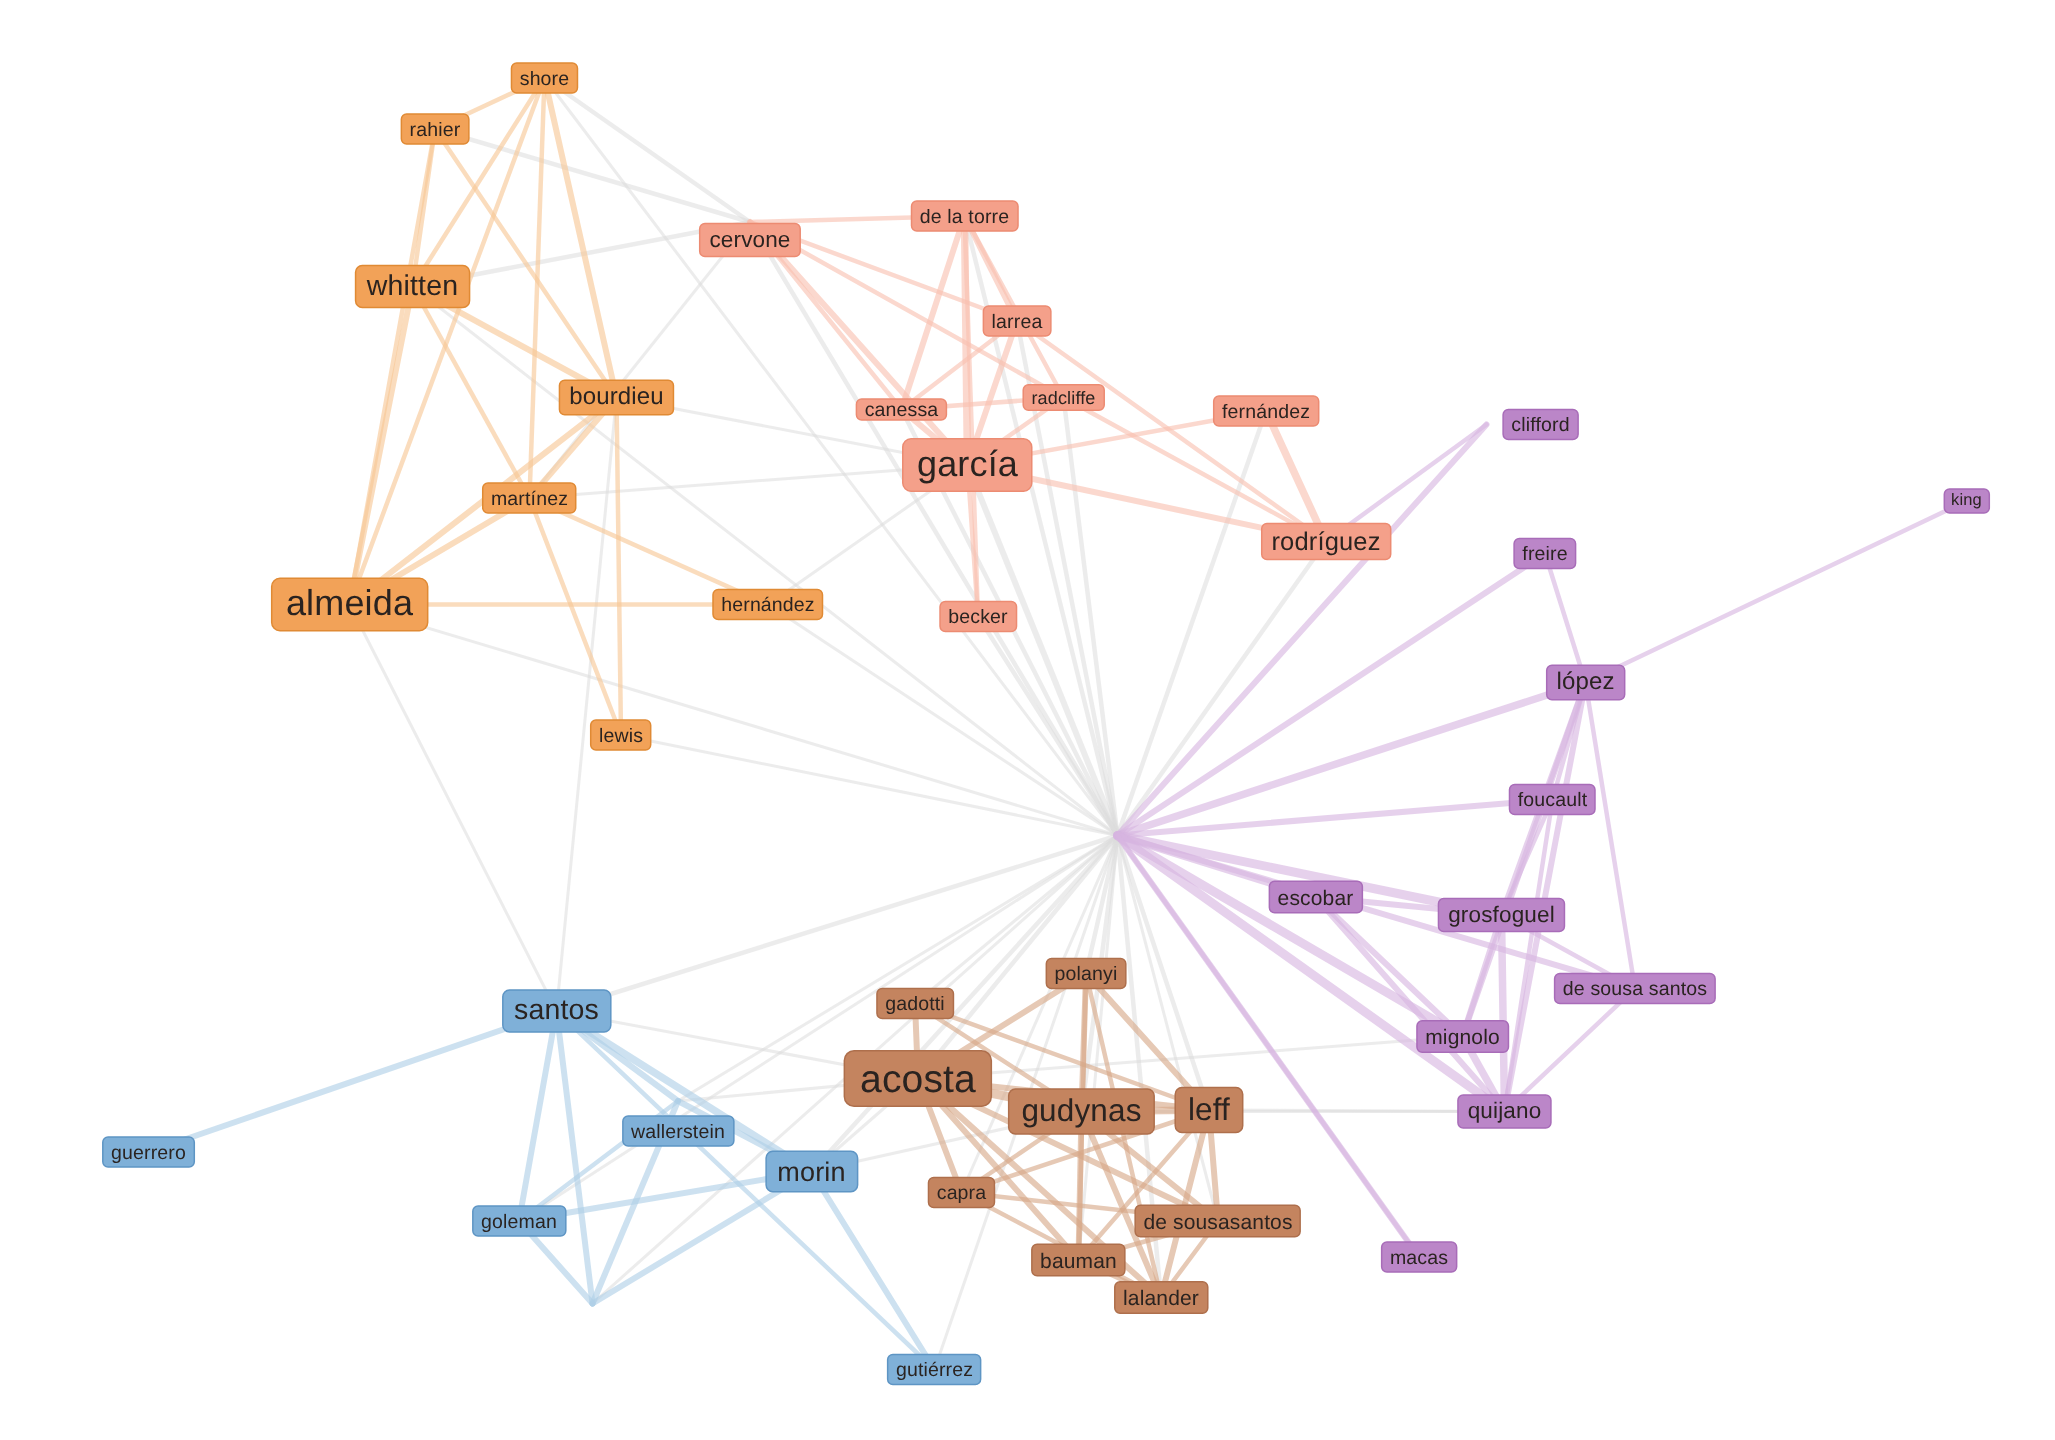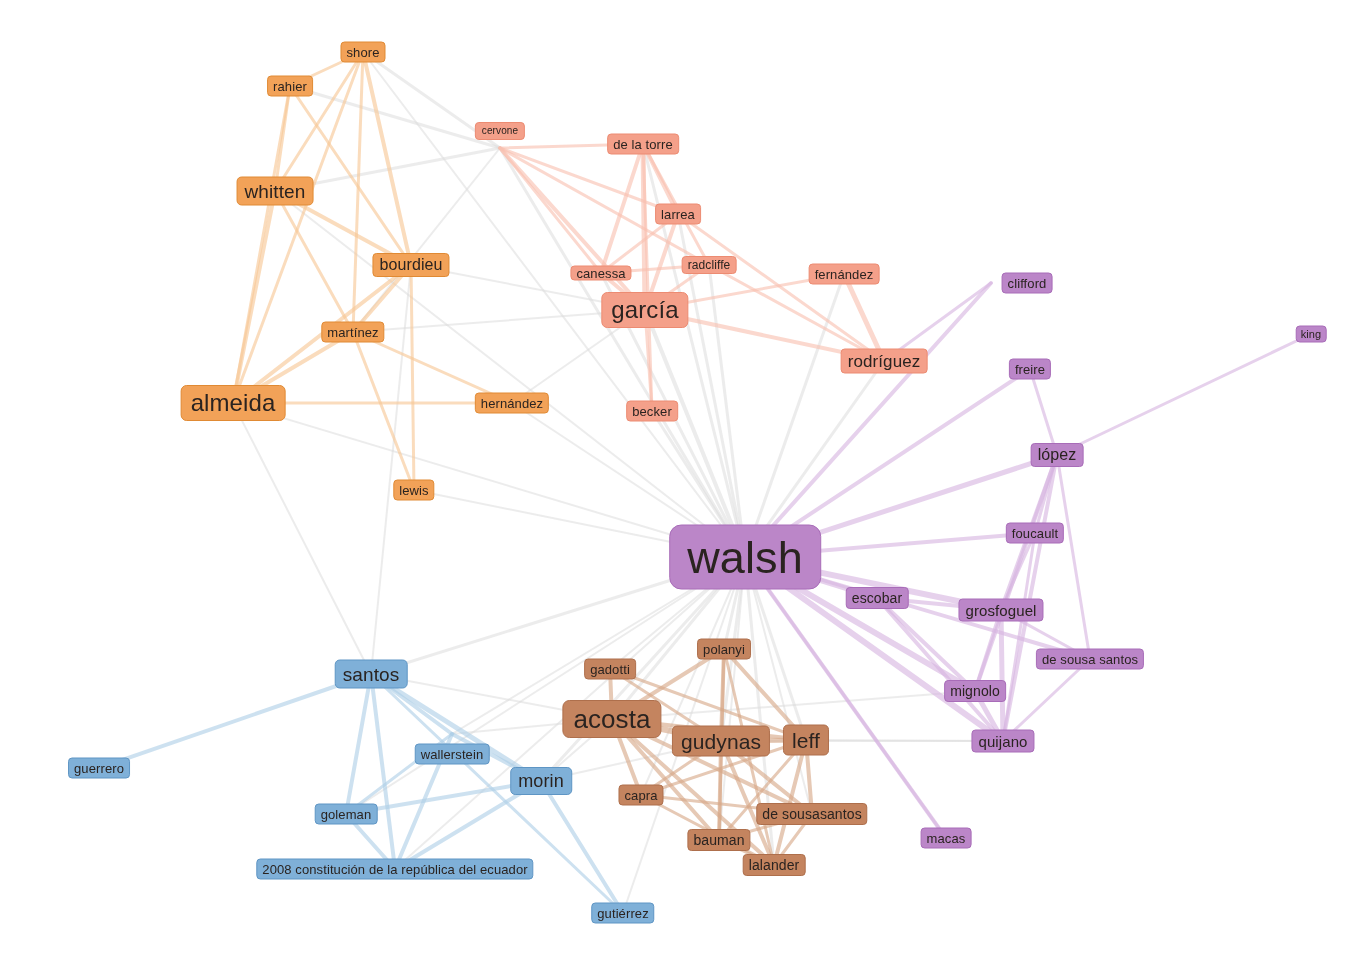--- a/index.html
+++ b/index.html
@@ -207,51 +207,49 @@
     </svg>
   <div id="node-layer">
       <div class="node" style="left: 363px; top: 52px; font-size: 13px; padding: 3px 5px; background: rgb(242, 162, 88); border: 1px solid rgb(224, 138, 52); border-radius: 4px; color: rgb(42, 35, 32);">shore</div>
       <div class="node" style="left: 290px; top: 86px; font-size: 13px; padding: 3px 5px; background: rgb(242, 162, 88); border: 1px solid rgb(224, 138, 52); border-radius: 4px; color: rgb(42, 35, 32);">rahier</div>
       <div class="node" style="left: 275px; top: 191px; font-size: 19px; padding: 4px 7px; background: rgb(242, 162, 88); border: 1px solid rgb(224, 138, 52); border-radius: 5px; color: rgb(42, 35, 32);">whitten</div>
       <div class="node" style="left: 411px; top: 265px; font-size: 16px; padding: 3px 6px; background: rgb(242, 162, 88); border: 1px solid rgb(224, 138, 52); border-radius: 4px; color: rgb(42, 35, 32); text-align: right;">bourdieu</div>
       <div class="node" style="left: 353px; top: 332px; font-size: 13px; padding: 3px 5px; background: rgb(242, 162, 88); border: 1px solid rgb(224, 138, 52); border-radius: 4px; color: rgb(42, 35, 32);">martínez</div>
       <div class="node" style="left: 233px; top: 403px; font-size: 24px; padding: 5px 9px; background: rgb(242, 162, 88); border: 1px solid rgb(224, 138, 52); border-radius: 6px; color: rgb(42, 35, 32);">almeida</div>
       <div class="node" style="left: 512px; top: 403px; font-size: 13px; padding: 3px 5px; background: rgb(242, 162, 88); border: 1px solid rgb(224, 138, 52); border-radius: 4px; color: rgb(42, 35, 32);">hernández</div>
       <div class="node" style="left: 414px; top: 490px; font-size: 13px; padding: 3px 5px; background: rgb(242, 162, 88); border: 1px solid rgb(224, 138, 52); border-radius: 4px; color: rgb(42, 35, 32);">lewis</div>
-      <div class="node" style="left: 500px; top: 131px; font-size: 10px; padding: 3px 6px; background: rgb(244, 160, 138); border: 1px solid rgb(236, 139, 114); border-radius: 4px; color: rgb(42, 35, 32);">cervone</div>
+      <div class="node" style="left: 500px; top: 160px; font-size: 15px; padding: 3px 6px; background: rgb(244, 160, 138); border: 1px solid rgb(236, 139, 114); border-radius: 4px; color: rgb(42, 35, 32);">cervone</div>
       <div class="node" style="left: 643px; top: 144px; font-size: 13px; padding: 3px 5px; background: rgb(244, 160, 138); border: 1px solid rgb(236, 139, 114); border-radius: 4px; color: rgb(42, 35, 32);">de la torre</div>
       <div class="node" style="left: 678px; top: 214px; font-size: 13px; padding: 3px 5px; background: rgb(244, 160, 138); border: 1px solid rgb(236, 139, 114); border-radius: 4px; color: rgb(42, 35, 32);">larrea</div>
       <div class="node" style="left: 709px; top: 265px; font-size: 12px; padding: 2px 5px; background: rgb(244, 160, 138); border: 1px solid rgb(236, 139, 114); border-radius: 4px; color: rgb(42, 35, 32);">radcliffe</div>
       <div class="node" style="left: 601px; top: 273px; font-size: 13px; padding: 0 5px; background: rgb(244, 160, 138); border: 1px solid rgb(236, 139, 114); border-radius: 4px; color: rgb(42, 35, 32);">canessa</div>
       <div class="node" style="left: 645px; top: 310px; font-size: 24px; padding: 5px 9px; background: rgb(244, 160, 138); border: 1px solid rgb(236, 139, 114); border-radius: 6px; color: rgb(42, 35, 32);">garcía</div>
       <div class="node" style="left: 844px; top: 274px; font-size: 13px; padding: 3px 5px; background: rgb(244, 160, 138); border: 1px solid rgb(236, 139, 114); border-radius: 4px; color: rgb(42, 35, 32);">fernández</div>
       <div class="node" style="left: 884px; top: 361px; font-size: 17px; padding: 3px 6px; background: rgb(244, 160, 138); border: 1px solid rgb(236, 139, 114); border-radius: 4px; color: rgb(42, 35, 32);">rodríguez</div>
       <div class="node" style="left: 652px; top: 411px; font-size: 13px; padding: 3px 5px; background: rgb(244, 160, 138); border: 1px solid rgb(236, 139, 114); border-radius: 4px; color: rgb(42, 35, 32);">becker</div>
       <div class="node" style="left: 991px; top: 283px; font-size: 13px; padding: 3px 5px; background: rgb(187, 134, 200); border: 1px solid rgb(168, 108, 184); border-radius: 4px; color: rgb(42, 35, 32); margin-left: 36px;">clifford</div>
       <div class="node" style="left: 1311px; top: 334px; font-size: 11px; padding: 2px 4px; background: rgb(187, 134, 200); border: 1px solid rgb(168, 108, 184); border-radius: 4px; color: rgb(42, 35, 32);">king</div>
       <div class="node" style="left: 1030px; top: 369px; font-size: 13px; padding: 3px 5px; background: rgb(187, 134, 200); border: 1px solid rgb(168, 108, 184); border-radius: 4px; color: rgb(42, 35, 32);">freire</div>
       <div class="node" style="left: 1057px; top: 455px; font-size: 16px; padding: 3px 6px; background: rgb(187, 134, 200); border: 1px solid rgb(168, 108, 184); border-radius: 4px; color: rgb(42, 35, 32);">lópez</div>
       <div class="node" style="left: 1035px; top: 533px; font-size: 13px; padding: 3px 5px; background: rgb(187, 134, 200); border: 1px solid rgb(168, 108, 184); border-radius: 4px; color: rgb(42, 35, 32);">foucault</div>
-      <div class="node" style="left: 745px; top: 557px; font-size: 45px; padding: 9px 17px; background: rgb(187, 134, 200); border: 1px solid rgb(168, 108, 184); border-radius: 12px; color: rgb(42, 35, 32);">walsh</div>
       <div class="node" style="left: 877px; top: 598px; font-size: 14px; padding: 3px 5px; background: rgb(187, 134, 200); border: 1px solid rgb(168, 108, 184); border-radius: 4px; color: rgb(42, 35, 32);">escobar</div>
       <div class="node" style="left: 1001px; top: 610px; font-size: 15px; padding: 3px 6px; background: rgb(187, 134, 200); border: 1px solid rgb(168, 108, 184); border-radius: 4px; color: rgb(42, 35, 32); text-align: center;">grosfoguel</div>
       <div class="node" style="left: 1090px; top: 659px; font-size: 13px; padding: 3px 5px; background: rgb(187, 134, 200); border: 1px solid rgb(168, 108, 184); border-radius: 4px; color: rgb(42, 35, 32);">de sousa santos</div>
       <div class="node" style="left: 975px; top: 691px; font-size: 14px; padding: 3px 5px; background: rgb(187, 134, 200); border: 1px solid rgb(168, 108, 184); border-radius: 4px; color: rgb(42, 35, 32);">mignolo</div>
       <div class="node" style="left: 1003px; top: 741px; font-size: 15px; padding: 3px 6px; background: rgb(187, 134, 200); border: 1px solid rgb(168, 108, 184); border-radius: 4px; color: rgb(42, 35, 32);">quijano</div>
       <div class="node" style="left: 946px; top: 838px; font-size: 13px; padding: 3px 5px; background: rgb(187, 134, 200); border: 1px solid rgb(168, 108, 184); border-radius: 4px; color: rgb(42, 35, 32);">macas</div>
       <div class="node" style="left: 724px; top: 649px; font-size: 13px; padding: 3px 5px; background: rgb(196, 132, 95); border: 1px solid rgb(174, 111, 76); border-radius: 4px; color: rgb(42, 35, 32);">polanyi</div>
       <div class="node" style="left: 610px; top: 669px; font-size: 13px; padding: 3px 5px; background: rgb(196, 132, 95); border: 1px solid rgb(174, 111, 76); border-radius: 4px; color: rgb(42, 35, 32);">gadotti</div>
       <div class="node" style="left: 612px; top: 719px; font-size: 26px; padding: 5px 10px; background: rgb(196, 132, 95); border: 1px solid rgb(174, 111, 76); border-radius: 7px; color: rgb(42, 35, 32);">acosta</div>
       <div class="node" style="left: 721px; top: 741px; font-size: 21px; padding: 4px 8px; background: rgb(196, 132, 95); border: 1px solid rgb(174, 111, 76); border-radius: 5px; color: rgb(42, 35, 32);">gudynas</div>
       <div class="node" style="left: 806px; top: 740px; font-size: 21px; padding: 4px 8px; background: rgb(196, 132, 95); border: 1px solid rgb(174, 111, 76); border-radius: 5px; color: rgb(42, 35, 32);">leff</div>
       <div class="node" style="left: 641px; top: 795px; font-size: 13px; padding: 3px 5px; background: rgb(196, 132, 95); border: 1px solid rgb(174, 111, 76); border-radius: 4px; color: rgb(42, 35, 32);">capra</div>
       <div class="node" style="left: 812px; top: 814px; font-size: 14px; padding: 3px 5px; background: rgb(196, 132, 95); border: 1px solid rgb(174, 111, 76); border-radius: 4px; color: rgb(42, 35, 32);">de sousasantos</div>
       <div class="node" style="left: 719px; top: 840px; font-size: 14px; padding: 3px 5px; background: rgb(196, 132, 95); border: 1px solid rgb(174, 111, 76); border-radius: 4px; color: rgb(42, 35, 32);">bauman</div>
       <div class="node" style="left: 774px; top: 865px; font-size: 14px; padding: 3px 5px; background: rgb(196, 132, 95); border: 1px solid rgb(174, 111, 76); border-radius: 4px; color: rgb(42, 35, 32);">lalander</div>
       <div class="node" style="left: 371px; top: 674px; font-size: 19px; padding: 4px 7px; background: rgb(127, 176, 216); border: 1px solid rgb(94, 149, 196); border-radius: 5px; color: rgb(42, 35, 32);">santos</div>
       <div class="node" style="left: 99px; top: 768px; font-size: 13px; padding: 3px 5px; background: rgb(127, 176, 216); border: 1px solid rgb(94, 149, 196); border-radius: 4px; color: rgb(42, 35, 32);">guerrero</div>
       <div class="node" style="left: 452px; top: 734px; font-size: 13px; padding: 3px 5px; background: rgb(127, 176, 216); border: 1px solid rgb(94, 149, 196); border-radius: 4px; color: rgb(42, 35, 32); margin-top: 20px;">wallerstein</div>
       <div class="node" style="left: 541px; top: 781px; font-size: 18px; padding: 4px 7px; background: rgb(127, 176, 216); border: 1px solid rgb(94, 149, 196); border-radius: 5px; color: rgb(42, 35, 32);">morin</div>
       <div class="node" style="left: 346px; top: 814px; font-size: 13px; padding: 3px 5px; background: rgb(127, 176, 216); border: 1px solid rgb(94, 149, 196); border-radius: 4px; color: rgb(42, 35, 32);">goleman</div>
-      <div class="node" style="left: 395px; top: 869px; font-size: 13px; padding: 3px 5px; background: rgb(127, 176, 216); border: 1px solid rgb(94, 149, 196); border-radius: 4px; color: rgb(42, 35, 32);">2008 constitución de la república del ecuador</div>
       <div class="node" style="left: 623px; top: 913px; font-size: 13px; padding: 3px 5px; background: rgb(127, 176, 216); border: 1px solid rgb(94, 149, 196); border-radius: 4px; color: rgb(42, 35, 32);">gutiérrez</div>
     </div>
 </div>
 
 </body></html>

